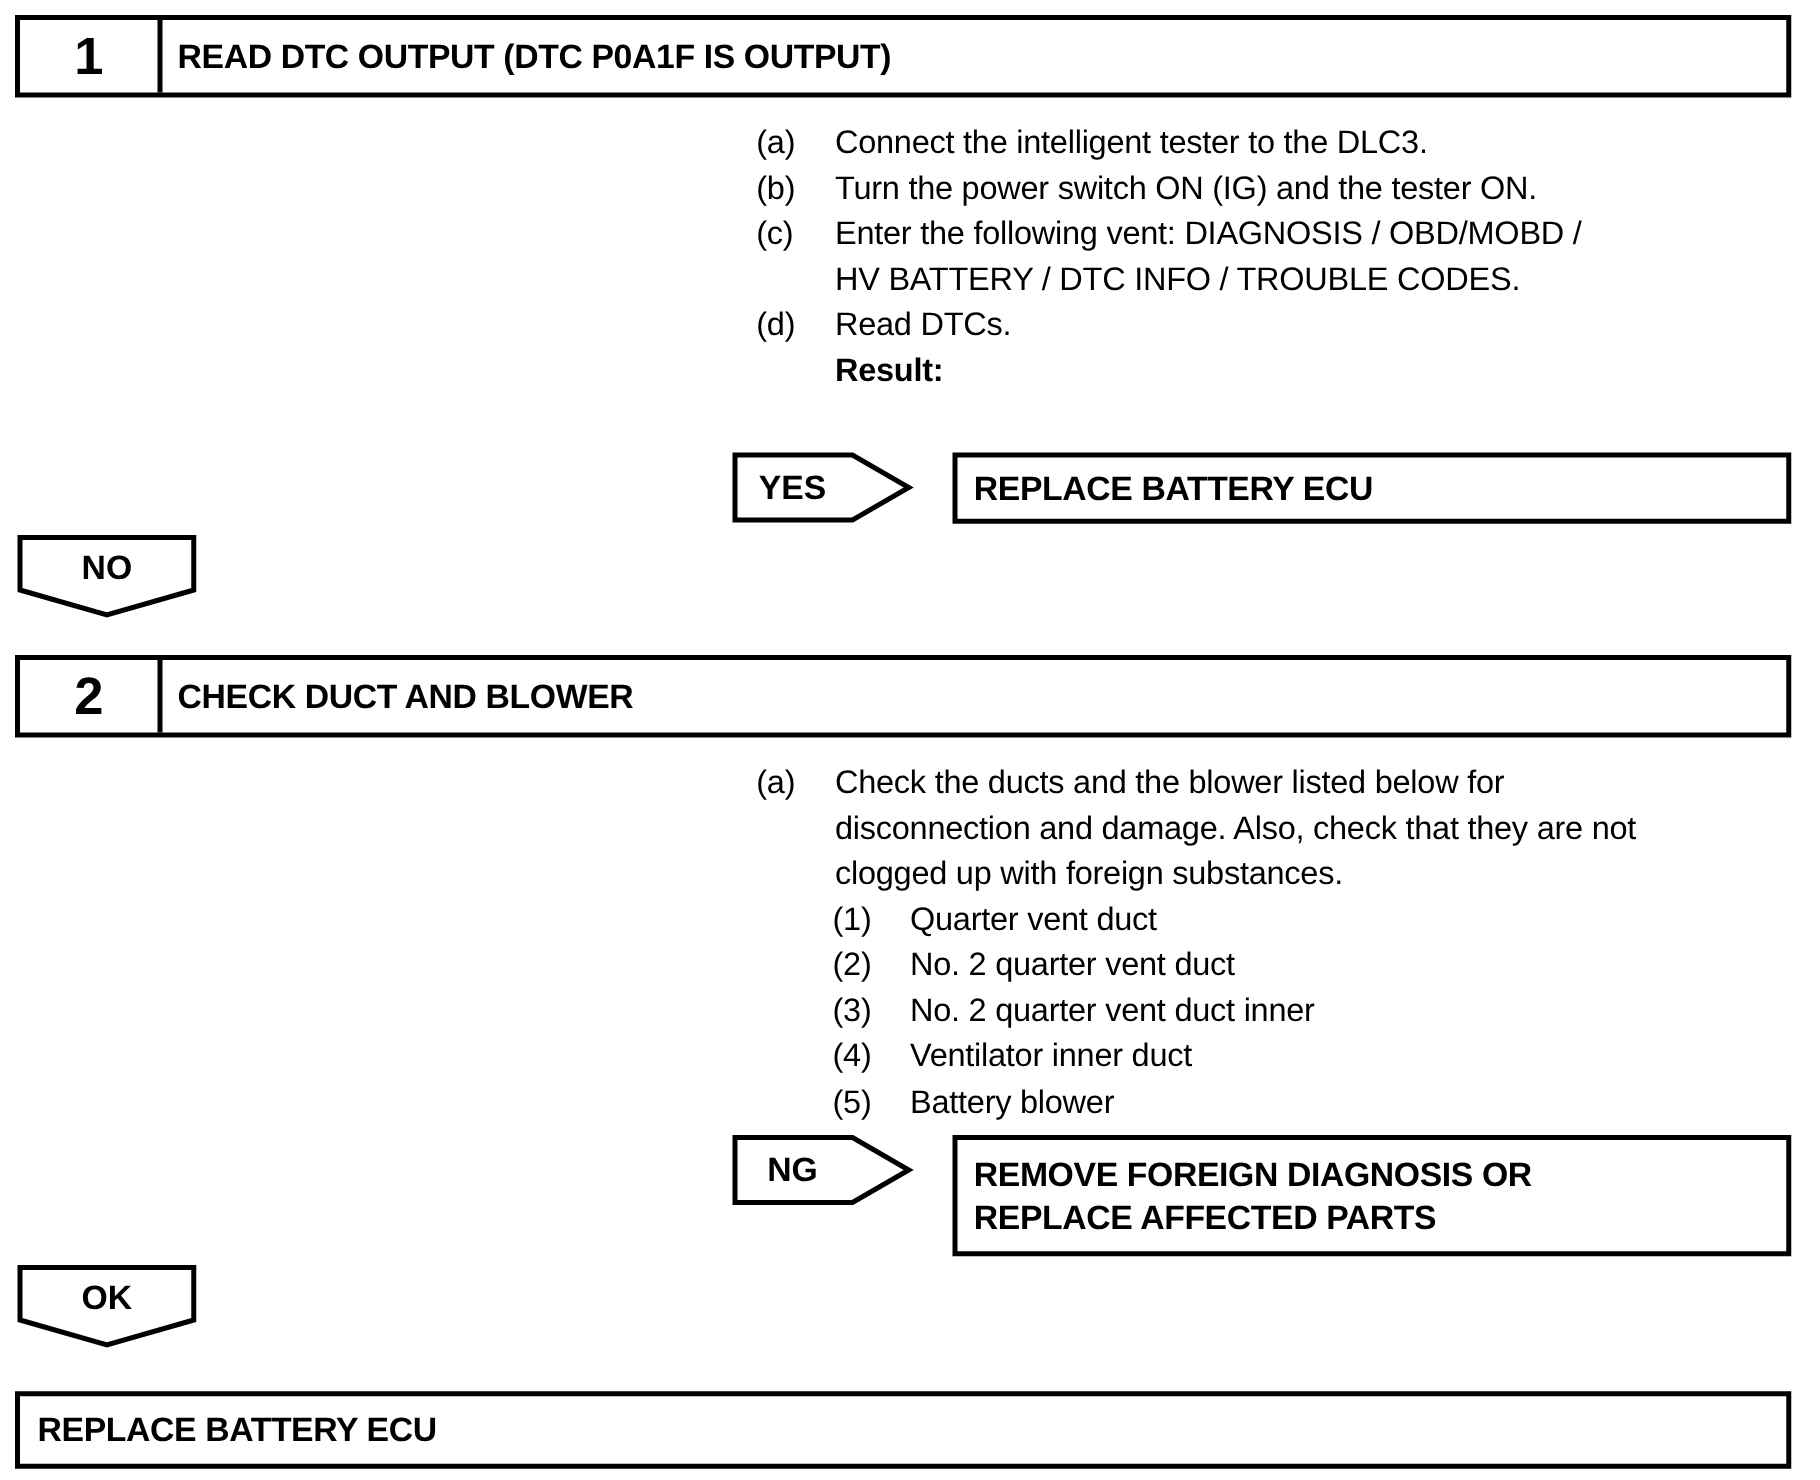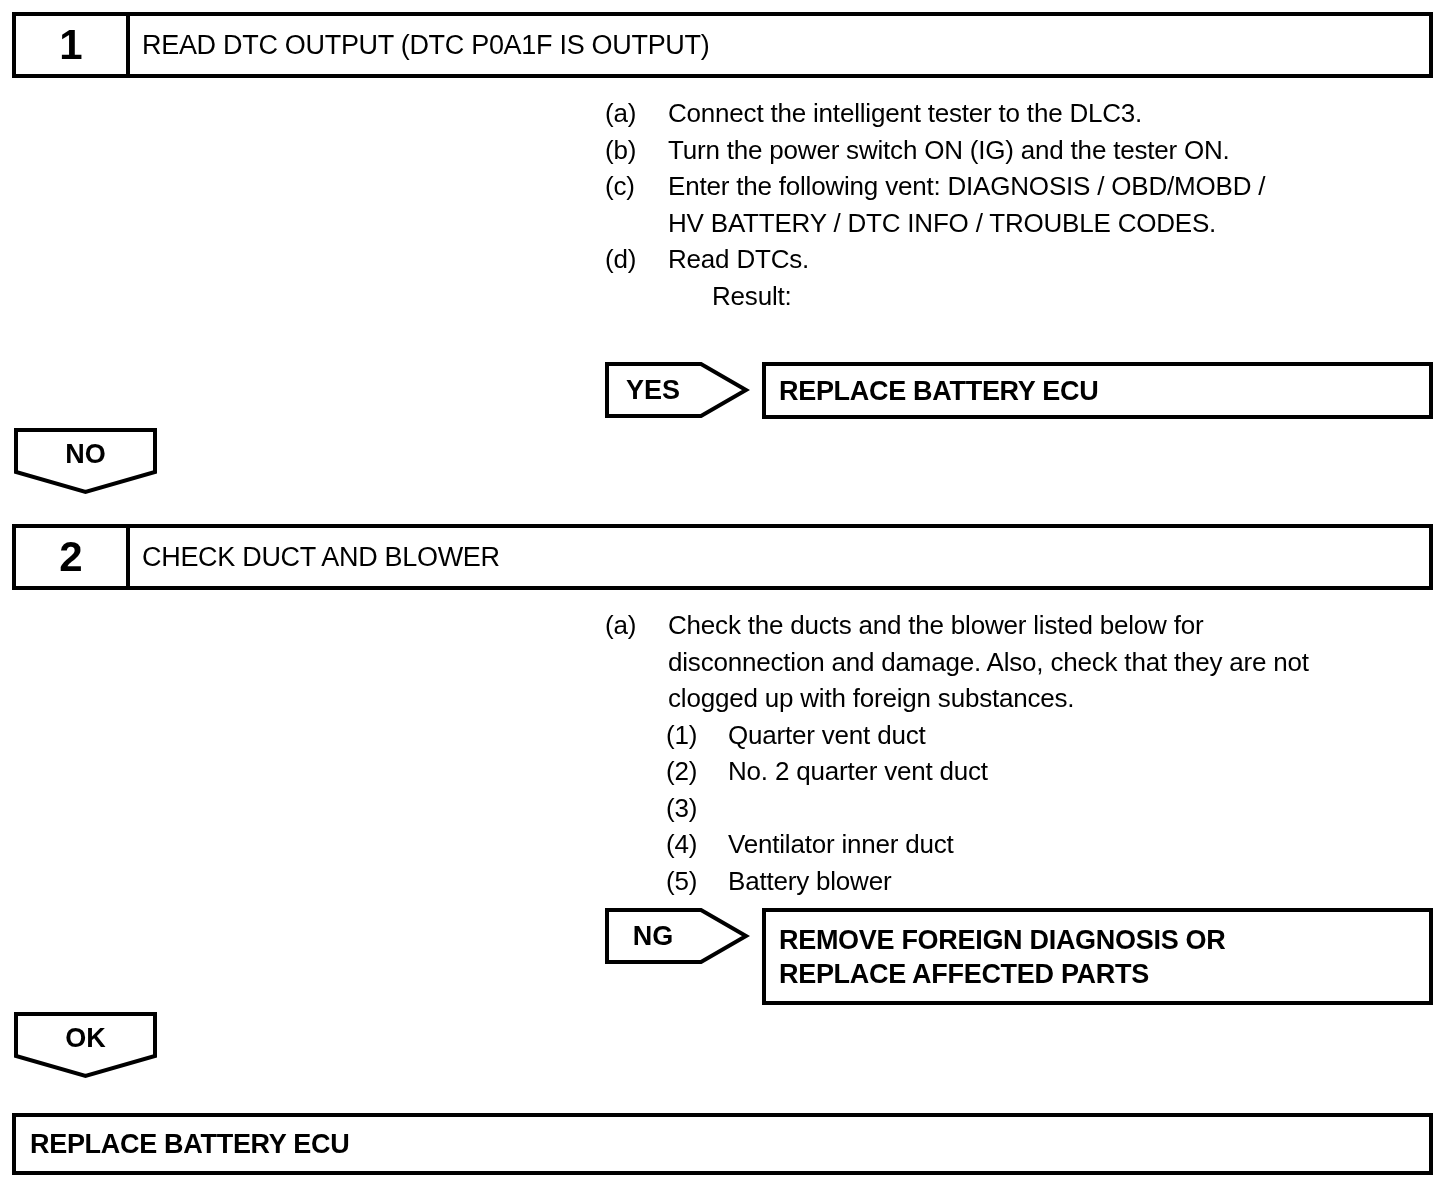--- a/index.html
+++ b/index.html
@@ -37,21 +37,21 @@
     justify-content: center;
     font-weight: bold;
     font-size: 42px;
     line-height: 1;
   }
   .hdr-title {
     flex: 1;
     display: flex;
     align-items: center;
     padding-left: 12px;
-    font-weight: normal;
+    font-weight: bold;
     font-size: 27px;
     letter-spacing: -0.3px;
     white-space: nowrap;
     border-radius: 16px;
   }
 
   
   .steps {
     position: absolute;
     left: 605px;
@@ -59,27 +59,27 @@
     font-size: 26px;
     letter-spacing: -0.2px;
   }
   .step-row {
     display: flex;
     line-height: 36.5px;
     white-space: nowrap;
   }
   .step-label { flex: 0 0 63px; }
   .step-row.sub .step-label { margin-left: 61px; flex-basis: 62px; }
-  .step-row.bold { font-weight: normal; gap: 44px; }
+  .step-row.bold { font-weight: bold; }
   .step-row.indent1 .step-text { padding-left: 25px; }
 
   
   .arrow-tag {
     position: absolute;
-    left: 605px;
+    left: 586px;
     width: 143px;
     height: 56px;
   }
   .arrow-tag svg, .down-tag svg {
     position: absolute;
     left: 0; top: 0;
     overflow: visible;
   }
   .arrow-tag .tag-label {
     position: absolute;
@@ -223,20 +223,21 @@
     <div class="step-row sub">
       <span class="step-label">(1)</span>
       <span class="step-text">Quarter vent duct</span>
     </div>
     <div class="step-row sub">
       <span class="step-label">(2)</span>
       <span class="step-text">No. 2 quarter vent duct</span>
     </div>
     <div class="step-row sub">
       <span class="step-label">(3)</span>
+      <span class="step-text">No. 2 quarter vent duct inner</span>
     </div>
     <div class="step-row sub">
       <span class="step-label">(4)</span>
       <span class="step-text">Ventilator inner duct</span>
     </div>
     <div class="step-row sub">
       <span class="step-label">(5)</span>
       <span class="step-text">Battery blower</span>
     </div>
   </div>

